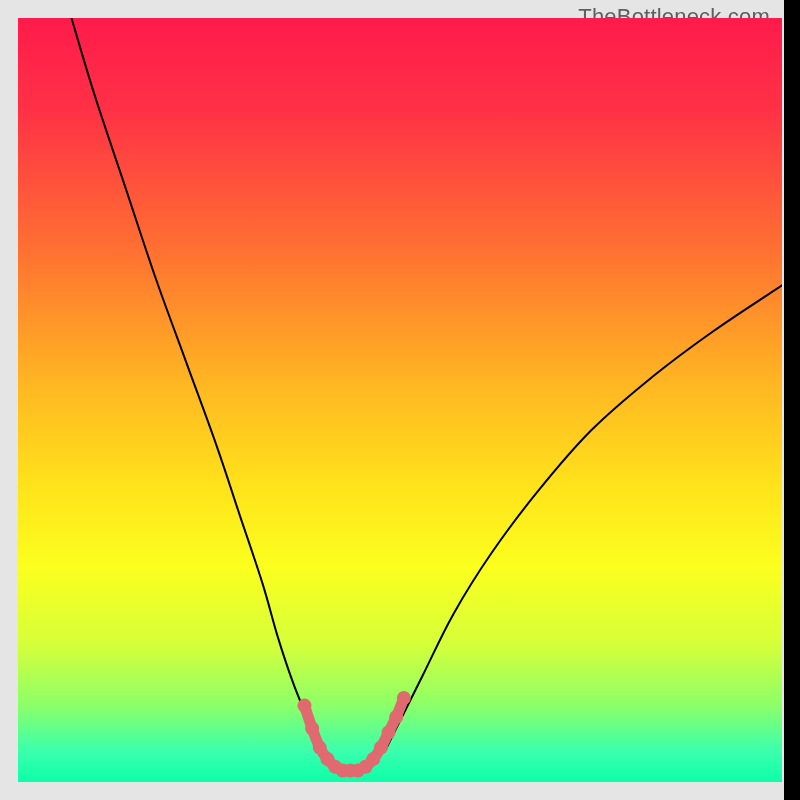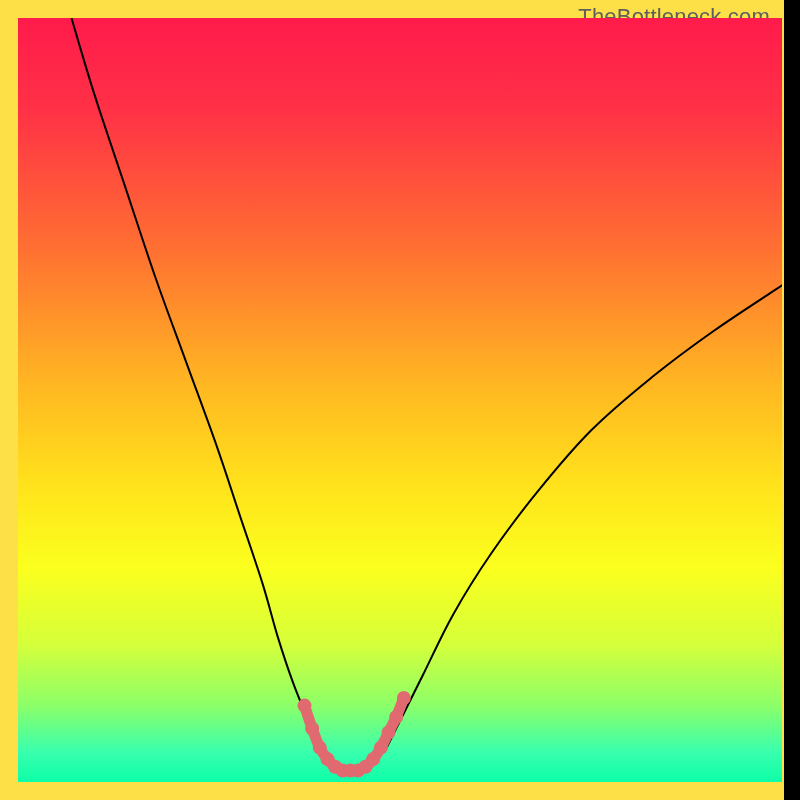--- a/index.html
+++ b/index.html
@@ -8,21 +8,21 @@
     width: 800px;
     height: 800px;
     overflow: hidden;
     background: #000;
     font-family: Arial, Helvetica, sans-serif;
   }
   .frame {
     position: relative;
     width: 784px;
     height: 800px;
-    background: #fde047;
+    background: #e5e5e5;
   }
   .plot-area {
     position: absolute;
     left: 18px;
     top: 18px;
     width: 764px;
     height: 764px;
   }
   .watermark {
     position: absolute;

